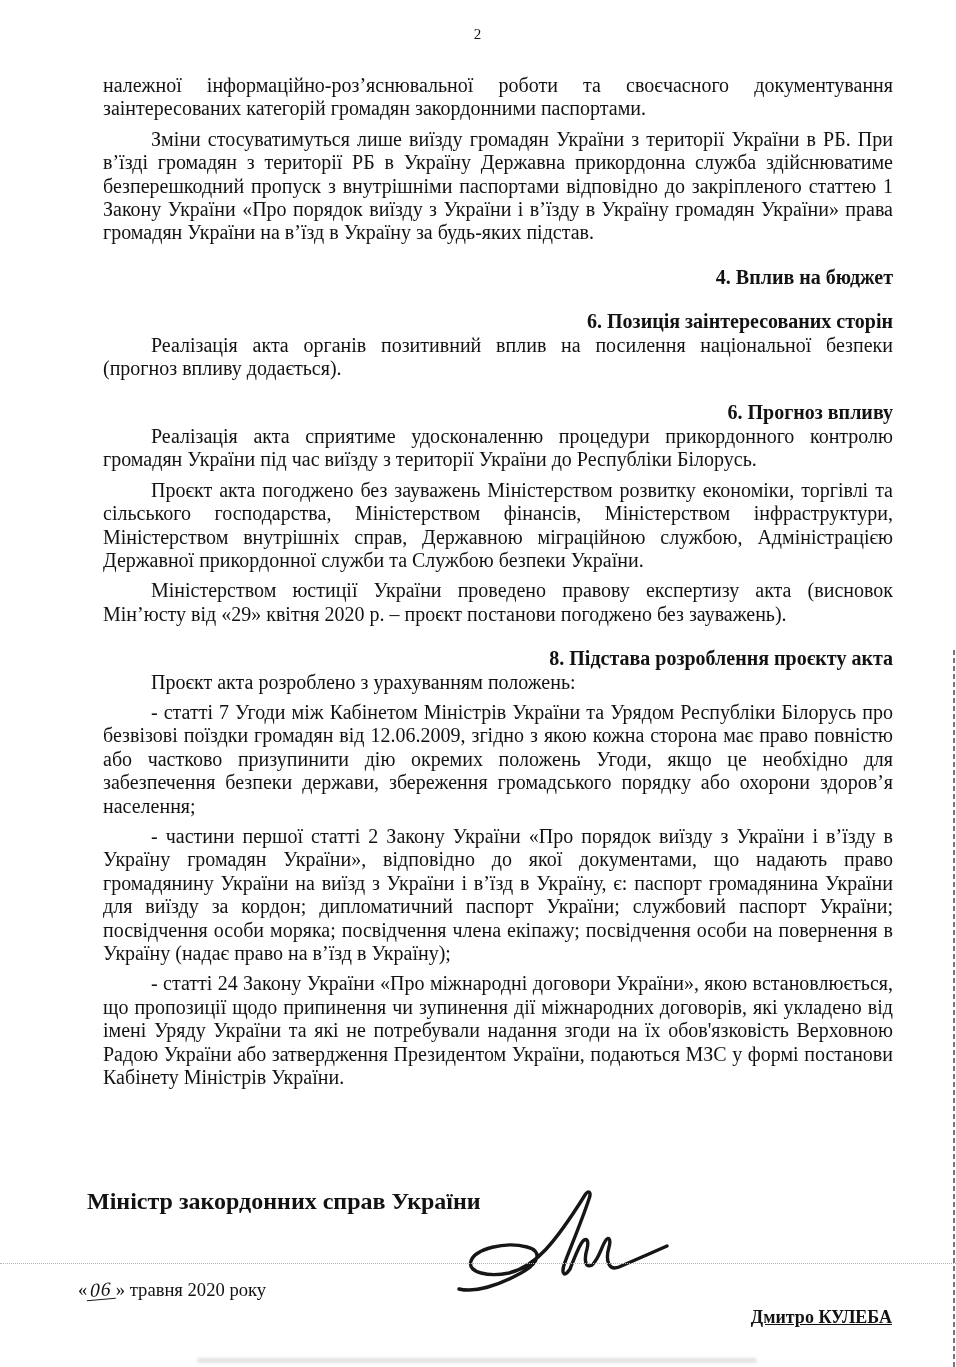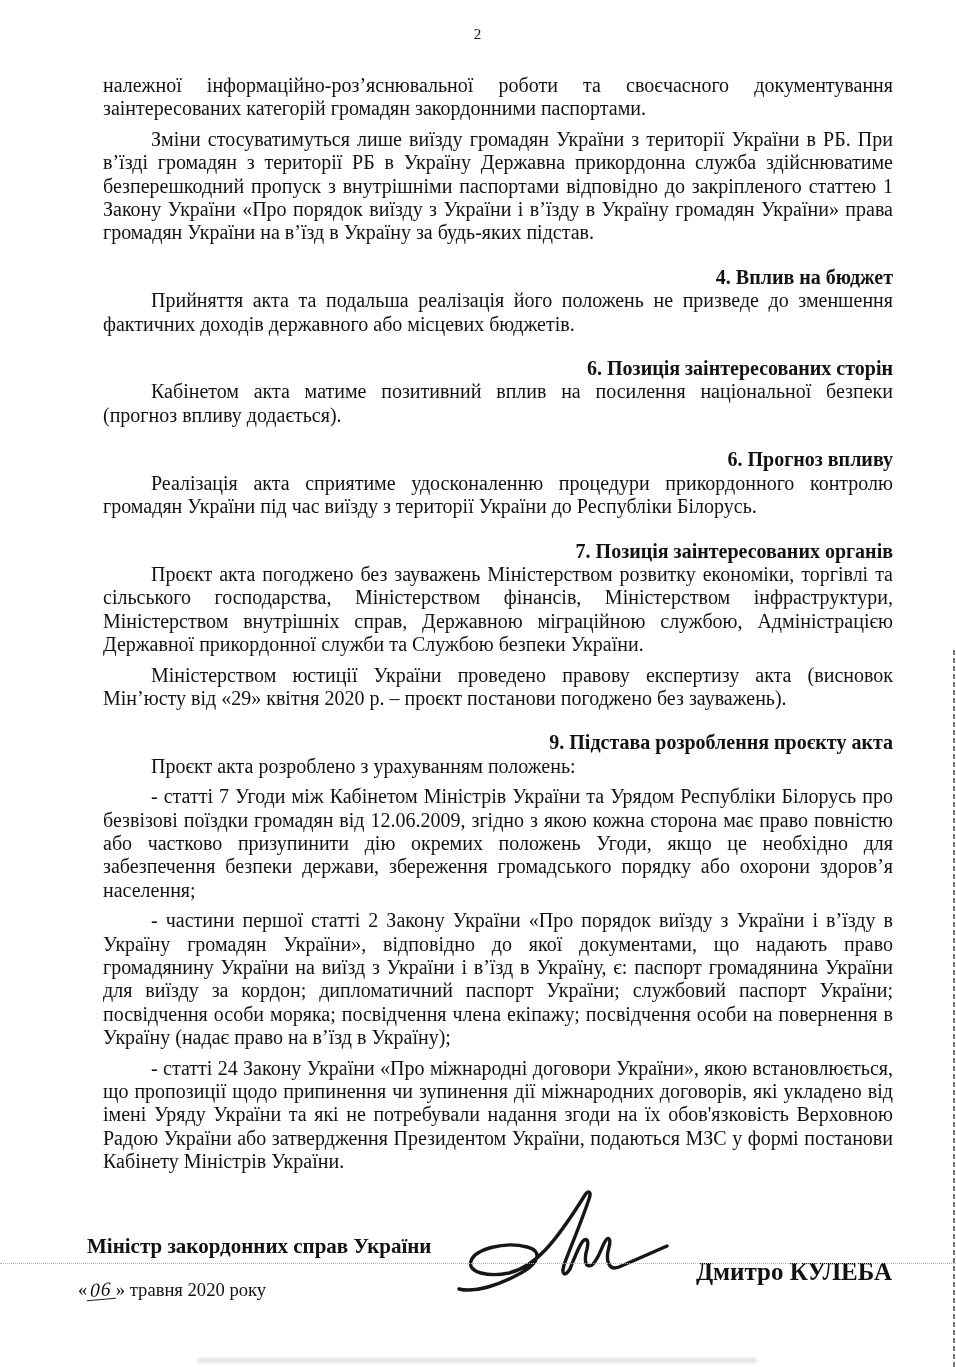--- a/index.html
+++ b/index.html
@@ -44,33 +44,34 @@
   .content p.heading {
     font-weight: bold;
     text-align: right;
     margin-top: 21px;
     margin-bottom: 0;
   }
   
   .signoff-title {
     position: absolute;
     left: 87px;
-    top: 1234px;
-    font-size: 21px;
+    top: 1188px;
+    font-size: 24px;
     font-weight: bold;
     white-space: nowrap;
     font-family: Liberation Serif, serif;
   }
   .signoff-name {
     position: absolute;
     right: 64px;
-    top: 1258px;
-    font-size: 25px;
+    top: 1307px;
+    font-size: 18px;
     font-weight: bold;
     white-space: nowrap;
+    text-decoration: underline;
   }
   .signature {
     position: absolute;
     left: 447px;
     top: 1183px;
     width: 230px;
     height: 115px;
   }
   .fold-line {
     position: absolute;
@@ -123,33 +124,31 @@
 
 <div class="page">
 
   <div class="page-number">2</div>
 
   <div class="content">
     <p class="no-indent">належної інформаційно-роз’яснювальної роботи та своєчасного документування заінтересованих категорій громадян закордонними паспортами.</p>
     <p>Зміни стосуватимуться лише виїзду громадян України з території України в РБ. При в’їзді громадян з території РБ в Україну Державна прикордонна служба здійснюватиме безперешкодний пропуск з внутрішніми паспортами відповідно до закріпленого статтею 1 Закону України «Про порядок виїзду з України і в’їзду в Україну громадян України» права громадян України на в’їзд в Україну за будь-яких підстав.</p>
 
     <p class="heading">4. Вплив на бюджет</p>
-    <p>Прийняття акта та подальша реалізація його положень не призведе до зменшення фактичних доходів державного або місцевих бюджетів.</p>
 
     <p class="heading">6. Позиція заінтересованих сторін</p>
-    <p>Кабінетом акта матиме позитивний вплив на посилення національної безпеки (прогноз впливу додається).</p>
+    <p>Реалізація акта органів позитивний вплив на посилення національної безпеки (прогноз впливу додається).</p>
 
     <p class="heading">6. Прогноз впливу</p>
     <p>Реалізація акта сприятиме удосконаленню процедури прикордонного контролю громадян України під час виїзду з території України до Республіки Білорусь.</p>
 
-    <p class="heading">7. Позиція заінтересованих органів</p>
     <p>Проєкт акта погоджено без зауважень Міністерством розвитку економіки, торгівлі та сільського господарства, Міністерством фінансів, Міністерством інфраструктури, Міністерством внутрішніх справ, Державною міграційною службою, Адміністрацією Державної прикордонної служби та Службою безпеки України.</p>
     <p>Міністерством юстиції України проведено правову експертизу акта (висновок Мін’юсту від «29» квітня 2020 р. – проєкт постанови погоджено без зауважень).</p>
 
-    <p class="heading">9. Підстава розроблення проєкту акта</p>
+    <p class="heading">8. Підстава розроблення проєкту акта</p>
     <p>Проєкт акта розроблено з урахуванням положень:</p>
     <p>- статті 7 Угоди між Кабінетом Міністрів України та Урядом Республіки Білорусь про безвізові поїздки громадян від 12.06.2009, згідно з якою кожна сторона має право повністю або частково призупинити дію окремих положень Угоди, якщо це необхідно для забезпечення безпеки держави, збереження громадського порядку або охорони здоров’я населення;</p>
     <p>- частини першої статті 2 Закону України «Про порядок виїзду з України і в’їзду в Україну громадян України», відповідно до якої документами, що надають право громадянину України на виїзд з України і в’їзд в Україну, є: паспорт громадянина України для виїзду за кордон; дипломатичний паспорт України; службовий паспорт України; посвідчення особи моряка; посвідчення члена екіпажу; посвідчення особи на повернення в Україну (надає право на в’їзд в Україну);</p>
     <p>- статті 24 Закону України «Про міжнародні договори України», якою встановлюється, що пропозиції щодо припинення чи зупинення дії міжнародних договорів, які укладено від імені Уряду України та які не потребували надання згоди на їх обов'язковість Верховною Радою України або затвердження Президентом України, подаються МЗС у формі постанови Кабінету Міністрів України.</p>
   </div>
 
   <div class="signoff-title">Міністр закордонних справ України</div>
 
   <svg class="signature" viewBox="0 0 230 115" xmlns="http://www.w3.org/2000/svg" aria-hidden="true">
     <path d="M 12 106

